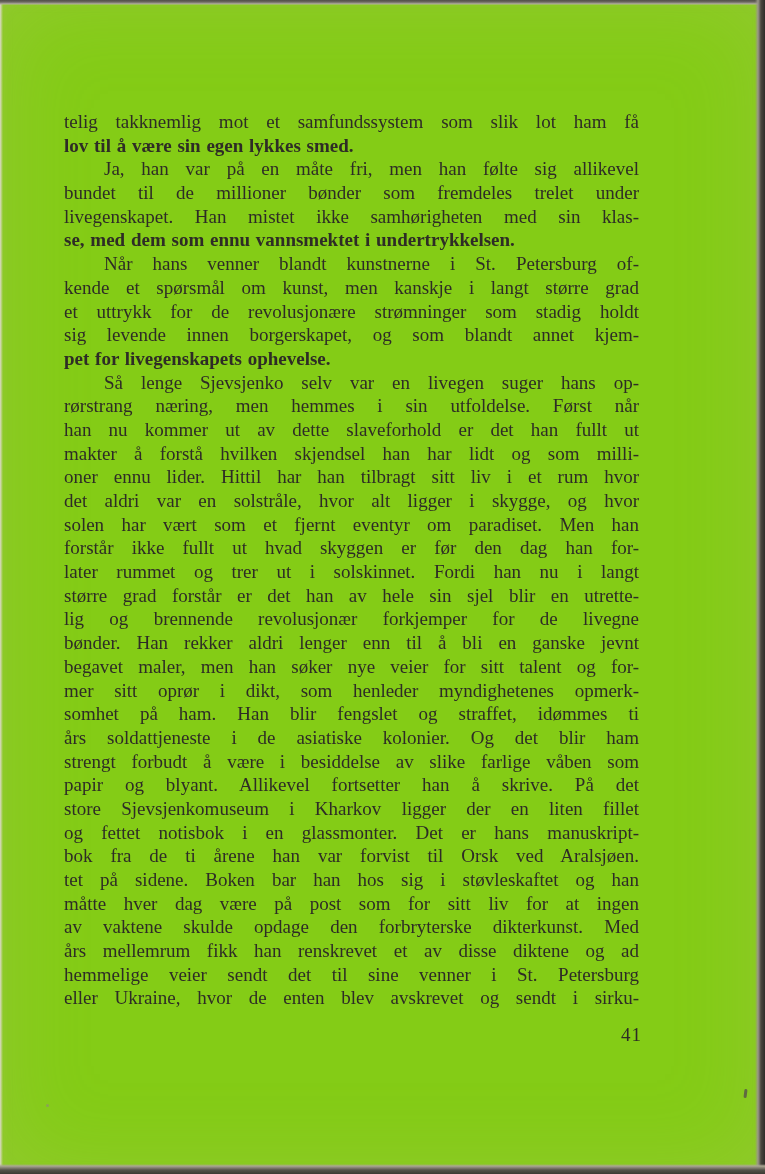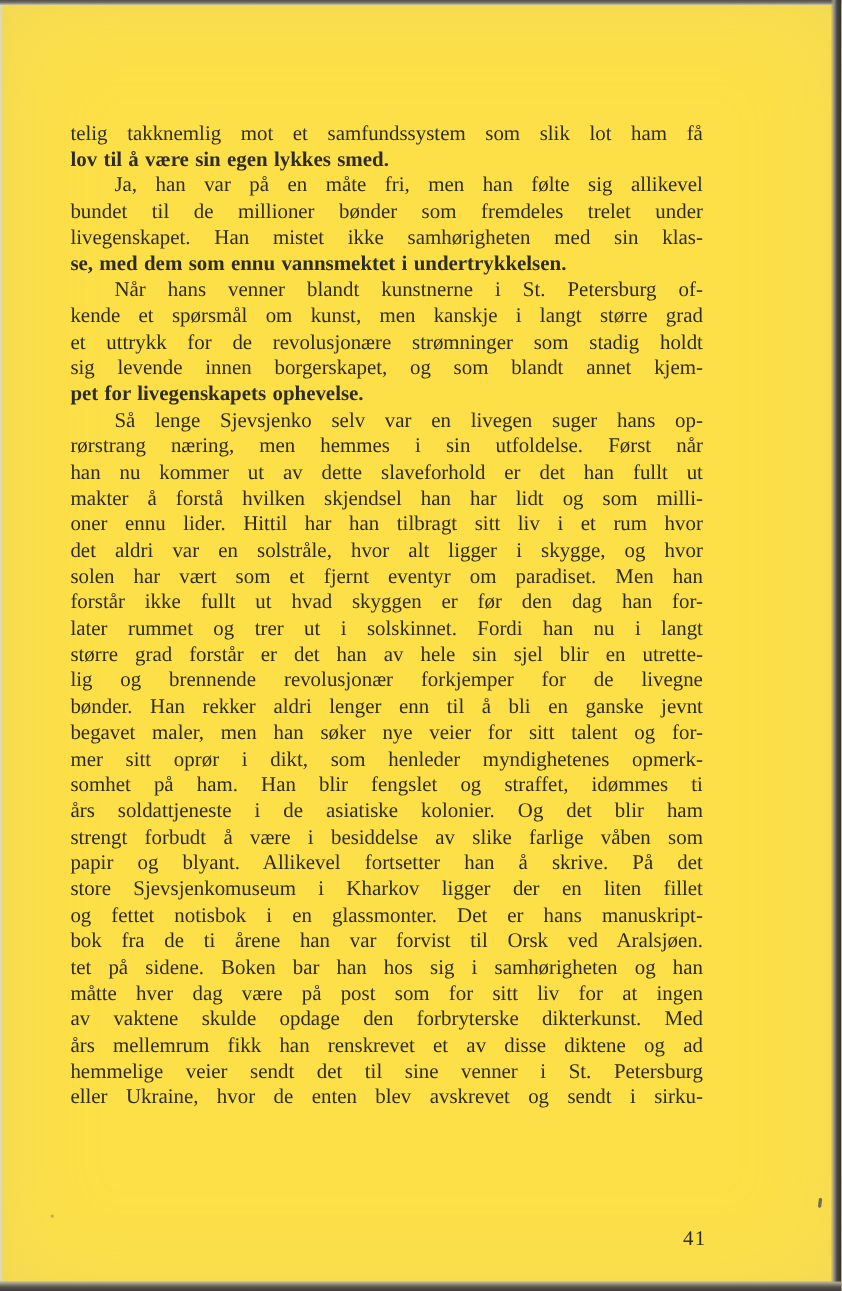--- a/index.html
+++ b/index.html
@@ -7,21 +7,21 @@
   }
   body {
     width: 765px; height: 1174px;
     position: relative;
     overflow: hidden;
     background: #f4f2e9;
     font-family: "Liberation Serif", "DejaVu Serif", serif;
   }
   .page {
     position: absolute; inset: 0;
-    background: #fde047;
+    background: #84cc16;
     box-shadow: inset 0 0 90px rgba(200,190,150,0.22), inset 0 0 14px rgba(200,190,150,0.18);
   }
   
   .edge-top {
     position: absolute; top: 0; left: 0; right: 0; height: 5px;
     background: linear-gradient(180deg, #514f47 0px, #6b6960 2px, #b4b0a0 4px, rgba(180,176,160,0) 5px);
   }
   .edge-right {
     position: absolute; top: 0; right: 0; bottom: 0; width: 10px;
     background: linear-gradient(90deg, rgba(140,136,124,0) 0px, #9a9688 3px, #4a4840 6px, #2f2e2a 10px);
@@ -50,21 +50,21 @@
   }
   .line.para-end {
     text-align-last: left;
     font-weight: bold;
   }
   .line.indent {
     text-indent: 40px;
   }
   .page-number {
     position: absolute;
-    left: 621px; top: 1116px;
+    left: 621px; top: 1024px;
     font-size: 19px;
     color: #2e2c26;
     letter-spacing: 1px;
     font-family: Liberation Serif, serif;
   }
   
   .speck-1 {
     position: absolute; left: 744px; top: 1089px;
     width: 3px; height: 9px; border-radius: 2px;
     background: #56534a; transform: rotate(7deg); opacity: .8;
@@ -106,21 +106,21 @@
       <div class="line">bønder. Han rekker aldri lenger enn til å bli en ganske jevnt</div>
       <div class="line">begavet maler, men han søker nye veier for sitt talent og for-</div>
       <div class="line">mer sitt oprør i dikt, som henleder myndighetenes opmerk-</div>
       <div class="line">somhet på ham. Han blir fengslet og straffet, idømmes ti</div>
       <div class="line">års soldattjeneste i de asiatiske kolonier. Og det blir ham</div>
       <div class="line">strengt forbudt å være i besiddelse av slike farlige våben som</div>
       <div class="line">papir og blyant. Allikevel fortsetter han å skrive. På det</div>
       <div class="line">store Sjevsjenkomuseum i Kharkov ligger der en liten fillet</div>
       <div class="line">og fettet notisbok i en glassmonter. Det er hans manuskript-</div>
       <div class="line">bok fra de ti årene han var forvist til Orsk ved Aralsjøen.</div>
-      <div class="line">tet på sidene. Boken bar han hos sig i samhørigheten og han</div>
+      <div class="line">tet på sidene. Boken bar han hos sig i støvleskaftet og han</div>
       <div class="line">måtte hver dag være på post som for sitt liv for at ingen</div>
       <div class="line">av vaktene skulde opdage den forbryterske dikterkunst. Med</div>
       <div class="line">års mellemrum fikk han renskrevet et av disse diktene og ad</div>
       <div class="line">hemmelige veier sendt det til sine venner i St. Petersburg</div>
       <div class="line">eller Ukraine, hvor de enten blev avskrevet og sendt i sirku-</div>
     </main>
   <div class="page-number">41</div>
   <div class="speck-1"></div>
   <div class="speck-2"></div>
   <div class="edge-top"></div>

